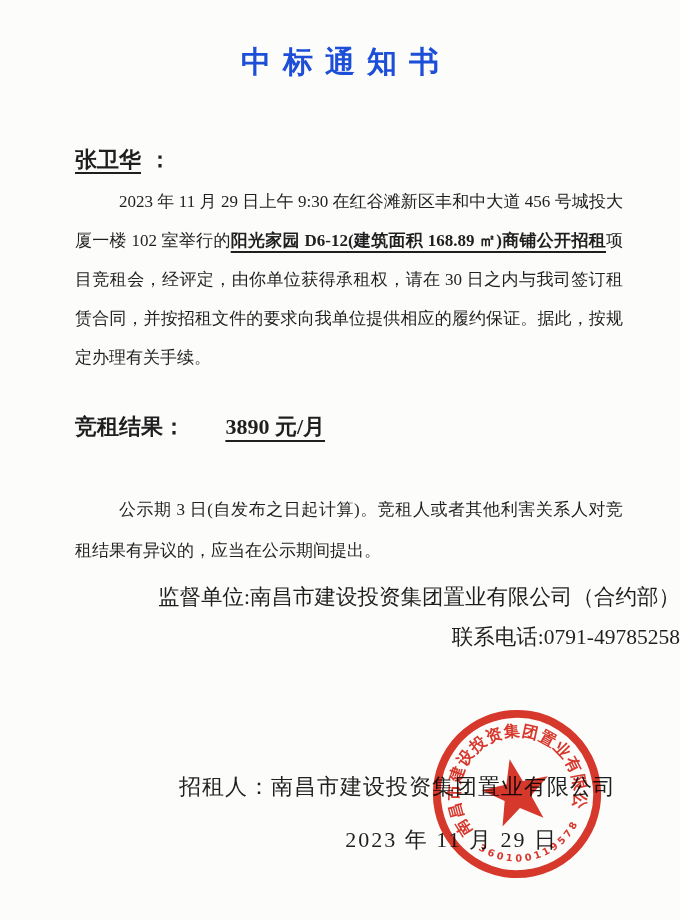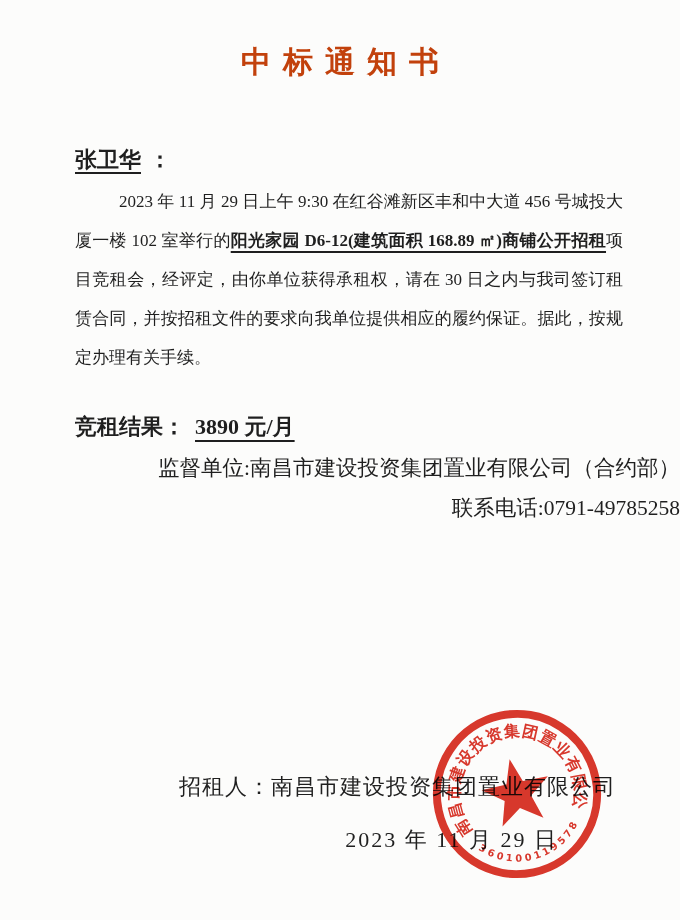--- a/index.html
+++ b/index.html
@@ -13,21 +13,21 @@
     color:#1f1f1f;
     overflow:hidden;
   }
   .title {
     padding-top:42px;
     text-align:center;
     font-size:30px;
     font-weight:700;
     letter-spacing:12px;
     text-indent:12px;
-    color:#c2410c;
+    color:#1d4ed8;
   }
   .addressee {
     margin:62px 0 0 75px;
     font-size:22px;
     font-weight:700;
     line-height:30px;
   }
   .addressee .addr-name {
     text-decoration:underline;
     text-underline-offset:5px;
@@ -53,21 +53,21 @@
   }
   .result-line {
     margin:35px 0 0 75px;
     font-size:22px;
     font-weight:700;
     line-height:30px;
   }
   .result-value {
     display:inline-block;
     min-width:150px;
-    text-align:left;
+    text-align:right;
     text-decoration:underline;
     text-underline-offset:6px;
     text-decoration-thickness:1.6px;
     padding:0 10px;
   }
   .p2 { margin-top:47px; line-height:41px; }
   .info-block { margin-top:6px;text-align:right; }
   .info-line {
     margin-left:118px;
     font-size:21.5px;
@@ -110,20 +110,21 @@
   </div>
 
   <p class="body-text p1 indent">
     <span>2023 年 11 月 29 日上午 9:30 在红谷滩新区丰和中大道 456 号城投大厦一楼 102 室举行的</span><span class="hl">阳光家园 D6-12(建筑面积 168.89 ㎡)商铺公开招租</span><span>项目竞租会，经评定，由你单位获得承租权，请在 30 日之内与我司签订租赁合同，并按招租文件的要求向我单位提供相应的履约保证。据此，按规定办理有关手续。</span>
   </p>
 
   <div class="result-line">
     <span>竞租结果：</span><span class="result-value">3890 元/月</span>
   </div>
 
+  <p class="body-text p2 indent">公示期 3 日(自发布之日起计算)。竞租人或者其他利害关系人对竞租结果有异议的，应当在公示期间提出。</p>
 
   <div class="info-block">
     <div class="info-line">监督单位:南昌市建设投资集团置业有限公司（合约部）</div>
     <div class="info-line">联系电话:0791-49785258</div>
   </div>
 
   <div class="lessor-line">招租人：南昌市建设投资集团置业有限公司</div>
   <div class="date-line">2023 年 11 月 29 日</div>
 
   <div class="seal">

